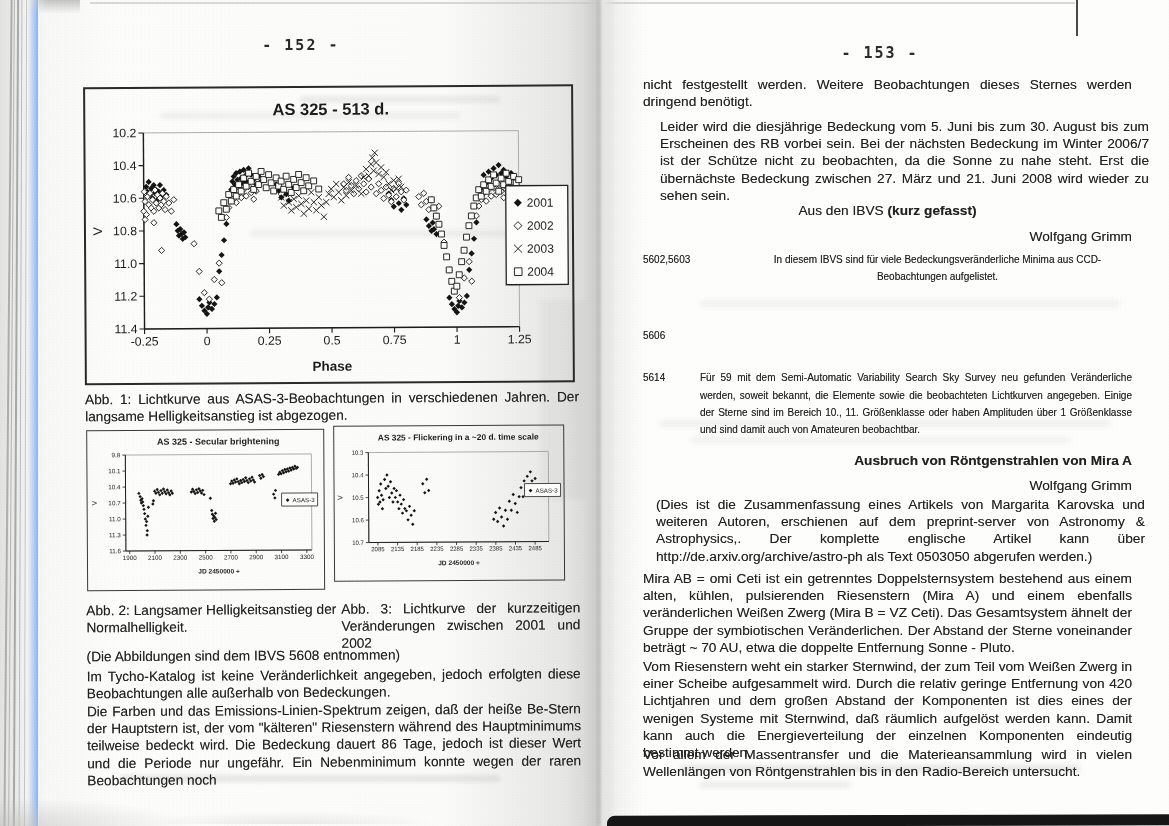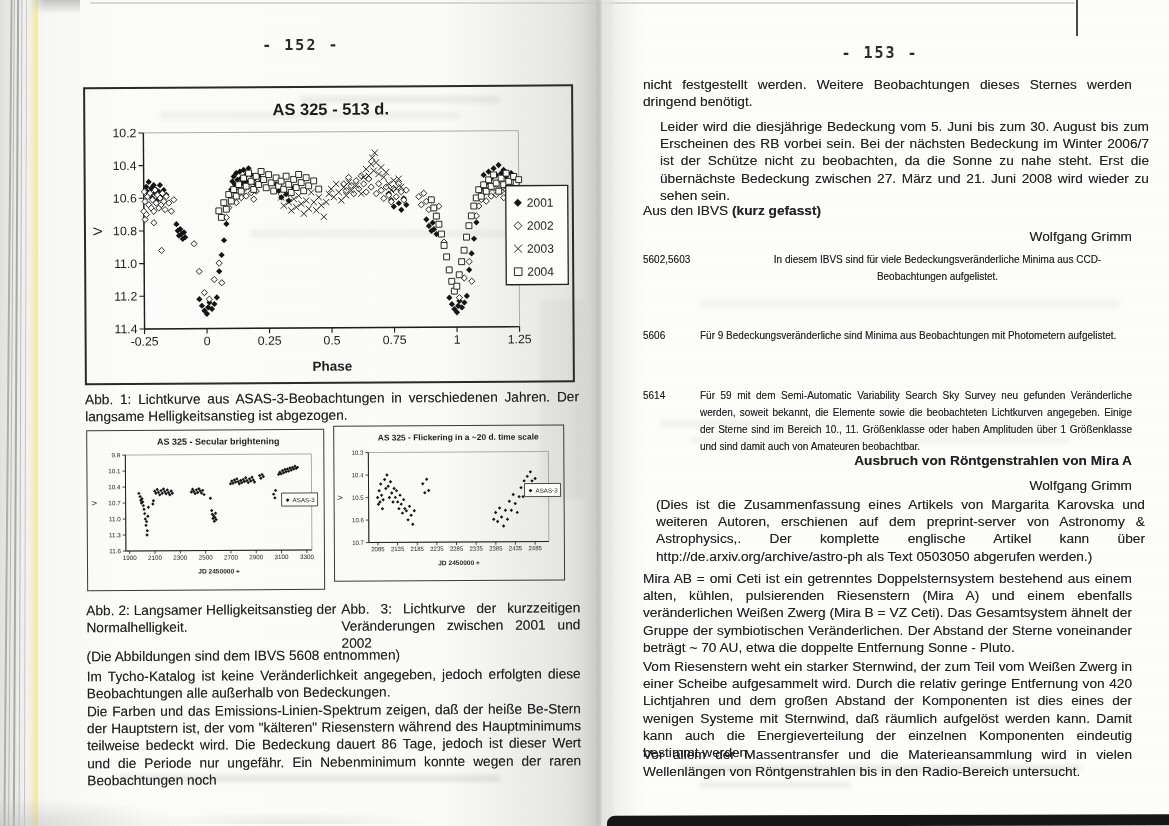--- a/index.html
+++ b/index.html
@@ -1,17 +1,17 @@
 <!DOCTYPE html>
 <html><head>
 <meta charset="utf-8">
 <style>
   html,body{margin:0;padding:0;background:#e8e8e6;}
   .scan{position:relative;width:1169px;height:826px;overflow:hidden;
-        background:#fde047;font-family:"Liberation Sans","DejaVu Sans",sans-serif;color:#242424;}
+        background:#3b82f6;font-family:"Liberation Sans","DejaVu Sans",sans-serif;color:#242424;}
   .bg{position:absolute;top:0;bottom:0;z-index:0;}
   .bg-left{left:38px;width:560px;
      background:linear-gradient(90deg,#f7f7f5 0%,#fcfcfa 15%,#fbfbf9 72%,#e6e6e4 94%,#d4d4d2 100%);}
   .bg-right{left:598px;right:0;
      background:linear-gradient(90deg,#d9d9d7 0%,#f1f1ef 3%,#fdfdfc 8%,#fdfdfc 100%);}
   .content{position:absolute;inset:0;z-index:2;}
   .rot-left{position:absolute;inset:0;transform:rotate(-0.35deg);transform-origin:300px 400px;}
   .abs{position:absolute;}
   .pagenum{font-family:"DejaVu Sans Mono",monospace;font-weight:700;font-size:15px;
            letter-spacing:2px;text-align:center;color:#2a2a2a;}
@@ -767,34 +767,33 @@
     </div>
 
     <div>
 
       <div class="abs pagenum" style="left:825px;top:44px;width:110px;">- 153 -</div>
 
       <div class="abs para" style="left:643px;top:76px;width:489px;">nicht festgestellt werden. Weitere Beobachtungen dieses Sternes werden dringend benötigt.</div>
 
       <div class="abs para" style="left:660px;top:118px;width:489px;">Leider wird die diesjährige Bedeckung vom 5. Juni bis zum 30. August bis zum Erscheinen des RB vorbei sein. Bei der nächsten Bedeckung im Winter 2006/7 ist der Schütze nicht zu beobachten, da die Sonne zu nahe steht. Erst die übernächste Bedeckung zwischen 27. März und 21. Juni 2008 wird wieder zu sehen sein.</div>
 
-      <div class="abs para" style="left:643px;top:202px;width:489px;text-align:left;">
+      <div class="abs para" style="left:643px;top:202px;width:489px;text-align:center;">
         <span>Aus den IBVS </span><span class="bold">(kurz gefasst)</span>
       </div>
 
       <div class="abs para center" style="left:643px;top:228px;width:489px;">Wolfgang Grimm</div>
 
       <div class="abs ibvs-item" style="left:643px;top:251px;width:489px;">
         <span class="ibvs-label">5602,5603</span>
         <div style="margin-left:100px;text-align:center;">In diesem IBVS sind für viele Bedeckungsveränderliche Minima aus CCD-Beobachtungen aufgelistet.</div>
       </div>
 
       <div class="abs ibvs-item" style="left:643px;top:293px;width:489px;">
         <span class="ibvs-label">5606</span>
-        <div style="margin-left:57px;text-align:justify;">Für 9 Bedeckungsveränderliche sind Minima aus Beobachtungen mit Photometern aufgelistet.</div>
       </div>
 
       <div class="abs ibvs-item" style="left:643px;top:335px;width:489px;">
         <span class="ibvs-label">5614</span>
         <div style="margin-left:57px;text-align:justify;">Für 59 mit dem Semi-Automatic Variability Search Sky Survey neu gefunden Veränderliche werden, soweit bekannt, die Elemente sowie die beobachteten Lichtkurven angegeben. Einige der Sterne sind im Bereich 10., 11. Größenklasse oder haben Amplituden über 1 Größenklasse und sind damit auch von Amateuren beobachtbar.</div>
       </div>
 
       <div class="abs para center bold" style="left:643px;top:452px;width:489px;">Ausbruch von Röntgenstrahlen von Mira A</div>
 
       <div class="abs para center" style="left:643px;top:477px;width:489px;">Wolfgang Grimm</div>

